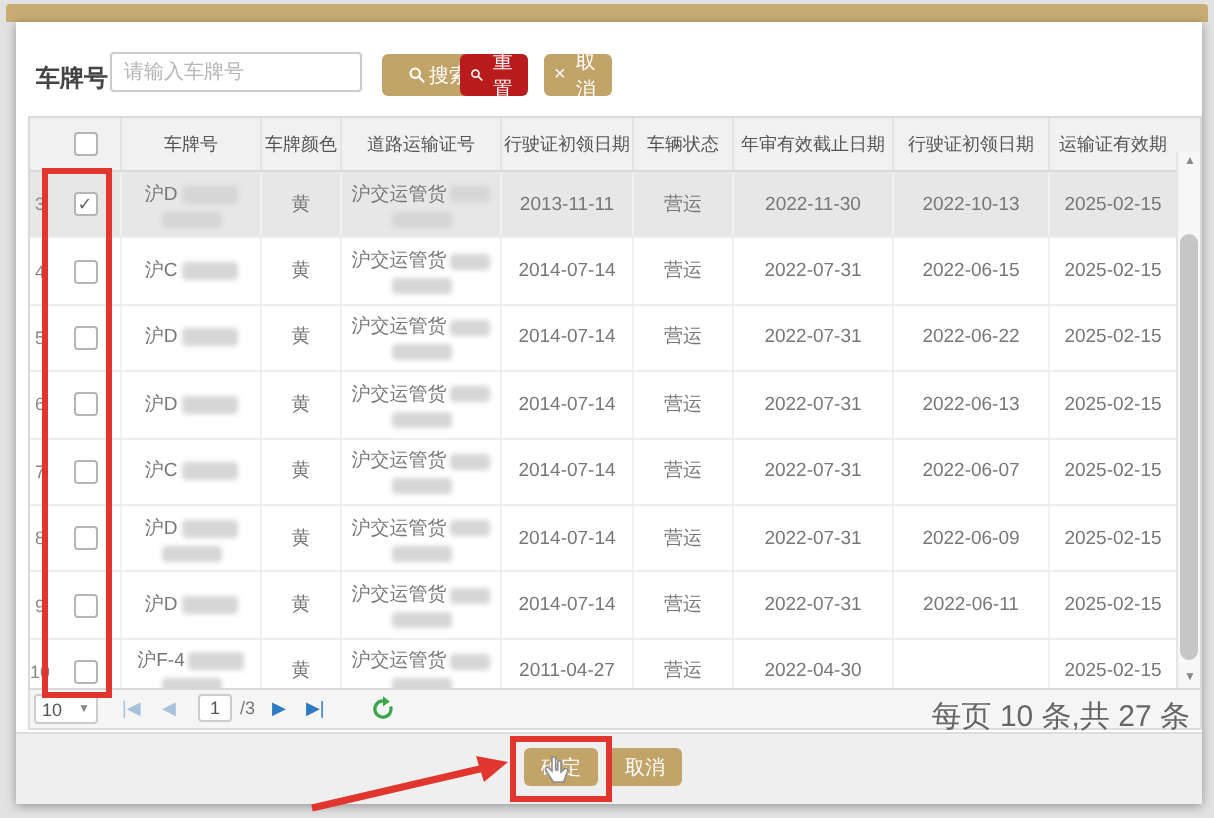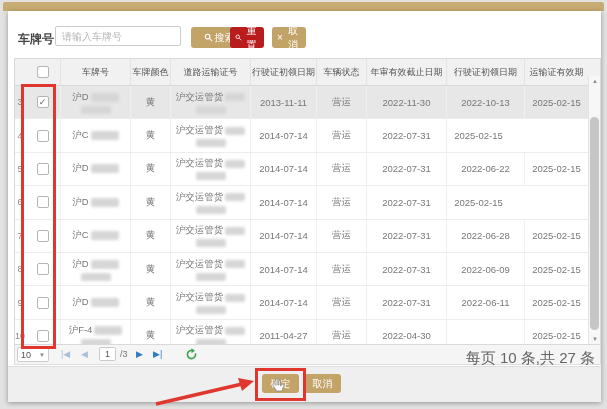--- a/index.html
+++ b/index.html
@@ -187,20 +187,21 @@
         <span class="line">
               <span>沪交运管货</span>
               <span class="rb rb-cert"></span>
             </span>
         <span class="rb rb-sub"></span>
       </span>
     </div>
     <div class="td c5">2014-07-14</div>
     <div class="td c6">营运</div>
     <div class="td c7">2022-07-31</div>
+    <div class="td c8">2022-06-15</div>
     <div class="td c9">2025-02-15</div>
   </div>
       <div class="tr">
     <div class="td c0">5</div>
     <div class="td c1">
           <span class="cb"></span>
         </div>
     <div class="td c2">
       <span class="col">
         <span class="line">
@@ -246,20 +247,21 @@
         <span class="line">
               <span>沪交运管货</span>
               <span class="rb rb-cert"></span>
             </span>
         <span class="rb rb-sub"></span>
       </span>
     </div>
     <div class="td c5">2014-07-14</div>
     <div class="td c6">营运</div>
     <div class="td c7">2022-07-31</div>
+    <div class="td c8">2022-06-13</div>
     <div class="td c9">2025-02-15</div>
   </div>
       <div class="tr">
     <div class="td c0">7</div>
     <div class="td c1">
           <span class="cb"></span>
         </div>
     <div class="td c2">
       <span class="col">
         <span class="line">
@@ -275,21 +277,21 @@
         <span class="line">
               <span>沪交运管货</span>
               <span class="rb rb-cert"></span>
             </span>
         <span class="rb rb-sub"></span>
       </span>
     </div>
     <div class="td c5">2014-07-14</div>
     <div class="td c6">营运</div>
     <div class="td c7">2022-07-31</div>
-    <div class="td c8">2022-06-28</div>
+    <div class="td c8">2022-06-07</div>
     <div class="td c9">2025-02-15</div>
   </div>
       <div class="tr">
     <div class="td c0">8</div>
     <div class="td c1">
           <span class="cb"></span>
         </div>
     <div class="td c2">
       <span class="col">
         <span class="line">

